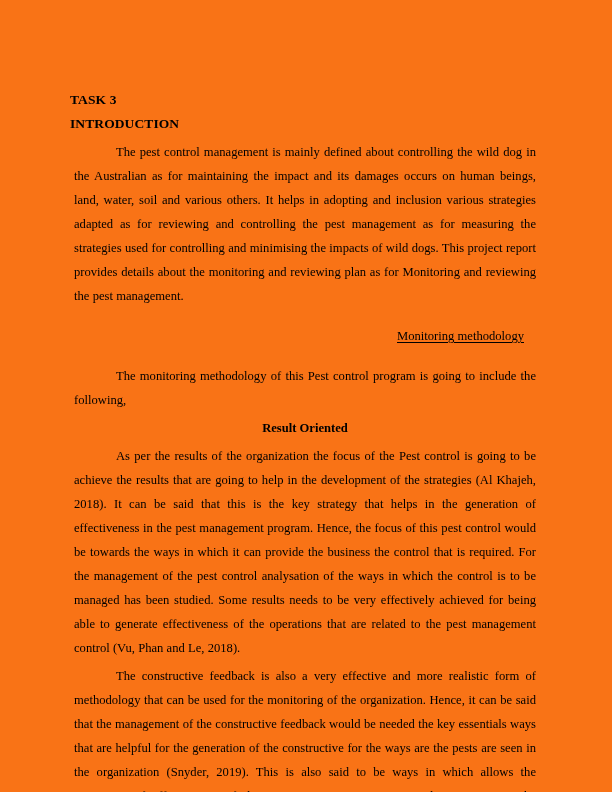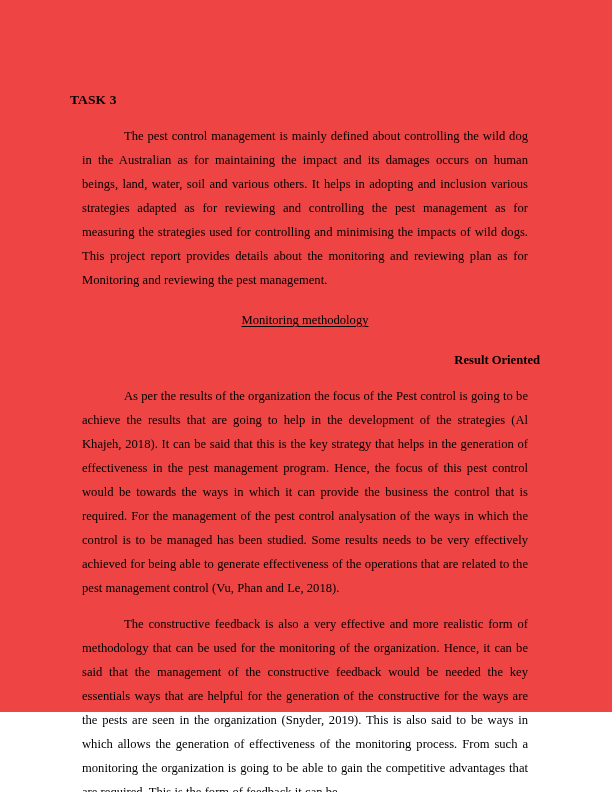--- a/index.html
+++ b/index.html
@@ -12,22 +12,22 @@
     height: 792px;
     overflow: hidden;
     font-family: "Liberation Serif", "DejaVu Serif", serif;
     color: #000000;
     -webkit-font-smoothing: antialiased;
   }
 
   .page {
     position: relative;
     width: 612px;
-    height: 712px;
-    background: #ef4444;
+    height: 792px;
+    background: #f97316;
     box-sizing: border-box;
   }
 
   .doc-body {
     position: absolute;
     left: 70px;
     top: 88px;
     width: 470px;
   }
 
@@ -39,61 +39,63 @@
     margin: 0;
     text-align: left;
     letter-spacing: 0.1px;
   }
 
   .h-underline {
     font-size: 12.6px;
     font-weight: normal;
     line-height: 24px;
     margin: 16px;
-    text-align: center;
+    text-align: right;
     text-decoration: underline;
     text-underline-offset: 1.5px;
   }
 
   .h-sub {
     font-size: 12.6px;
     font-weight: bold;
     line-height: 24px;
     margin: 0;
-    text-align: right;
+    text-align: center;
   }
 
   
   .para {
     font-size: 12.6px;
     line-height: 24px;
-    margin: 12px;
+    margin: 4px;
     text-align: justify;
     text-justify: inter-word;
     text-indent: 42px;
     hyphens: none;
     word-spacing: 0.1px;
   }
 
   
 </style>
 </head>
 <body>
 
 <div class="page">
   <div class="doc-body">
 
     <h1 class="h-bold">TASK 3</h1>
 
+    <h2 class="h-bold">INTRODUCTION</h2>
 
     <p class="para">The pest control management is mainly defined about controlling the wild dog in the Australian as for maintaining the impact and its damages occurs on human beings, land, water, soil and various others. It helps in adopting and inclusion various strategies adapted as for reviewing and controlling the pest management as for measuring the strategies used for controlling and minimising the impacts of wild dogs. This project report provides details about the monitoring and reviewing plan as for Monitoring and reviewing the pest management.</p>
 
 
     <h3 class="h-underline">Monitoring methodology</h3>
 
+    <p class="para">The monitoring methodology of this Pest control program is going to include the following,</p>
 
     <h4 class="h-sub">Result Oriented</h4>
 
     <p class="para">As per the results of the organization the focus of the Pest control is going to be achieve the results that are going to help in the development of the strategies (Al Khajeh,  2018). It can be said that this is the key strategy that helps in the generation of effectiveness in the pest management program. Hence, the focus of this pest control would be towards the ways in which it can provide the business the control that is required. For the management of the pest control analysation of the ways in which the control is to be managed has been studied. Some results needs to be very effectively achieved for being able to generate effectiveness of the operations that are related to the pest management control (Vu, Phan and Le, 2018).</p>
 
 
     <p class="para">The constructive feedback is also a very effective and more realistic form of methodology that can be used for the monitoring of the organization. Hence, it can be said that the management of the constructive feedback would be needed the key essentials ways that are helpful for the generation of the constructive for the ways are the pests are seen in the organization (Snyder, 2019). This is also said to be ways in which allows the generation of effectiveness of the monitoring process. From such a monitoring the organization is going to be able to gain the competitive advantages that are required. This is the form of feedback it can be</p>
 
   </div>
 </div>

